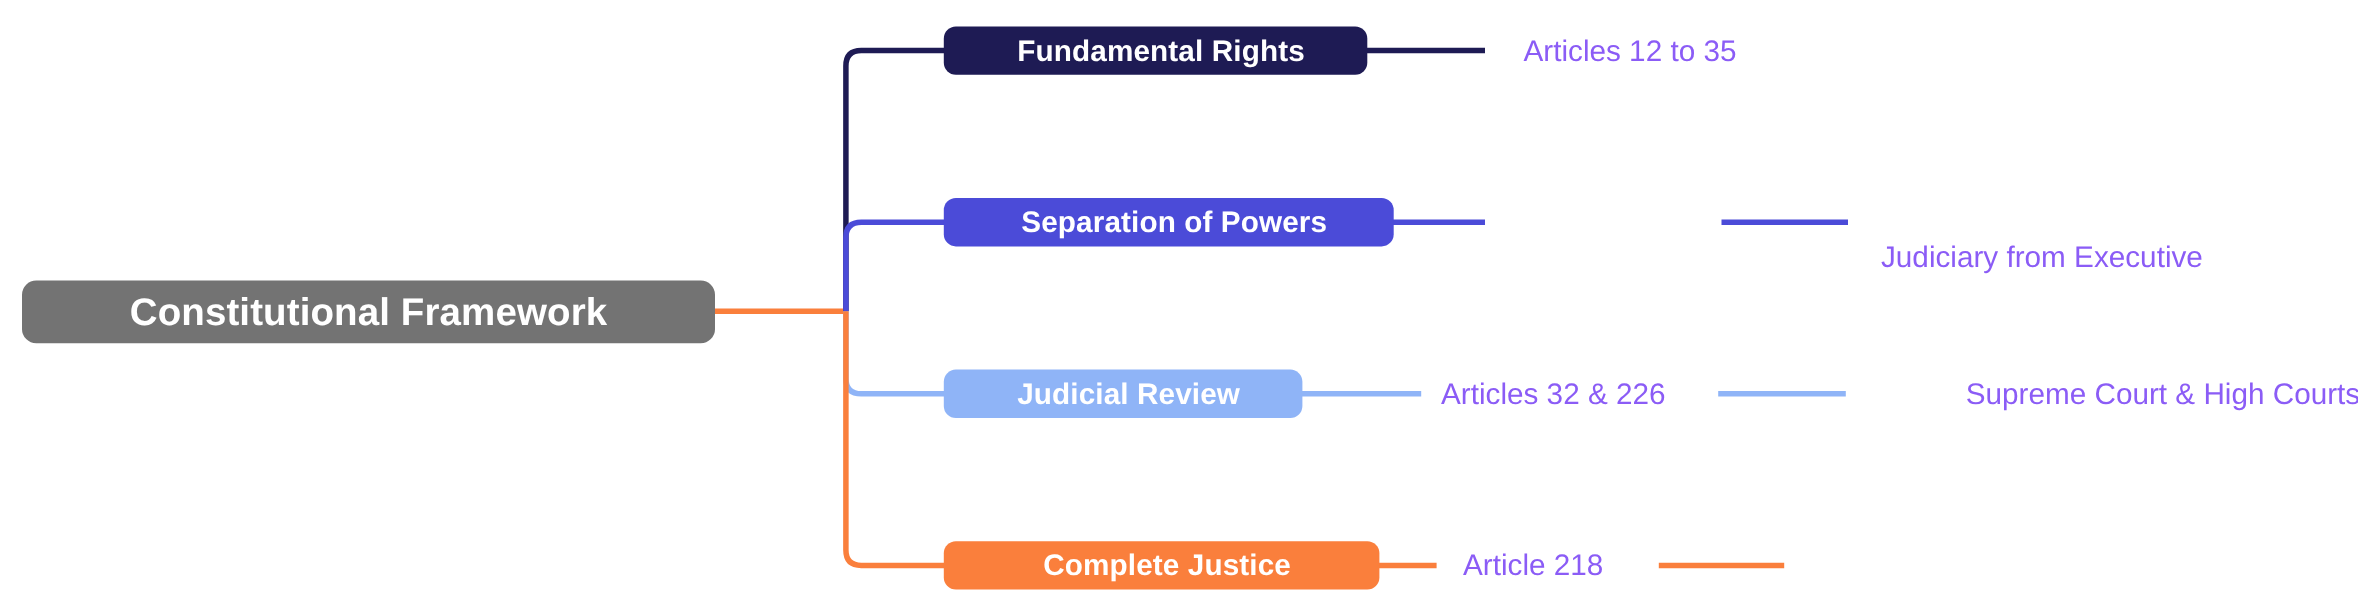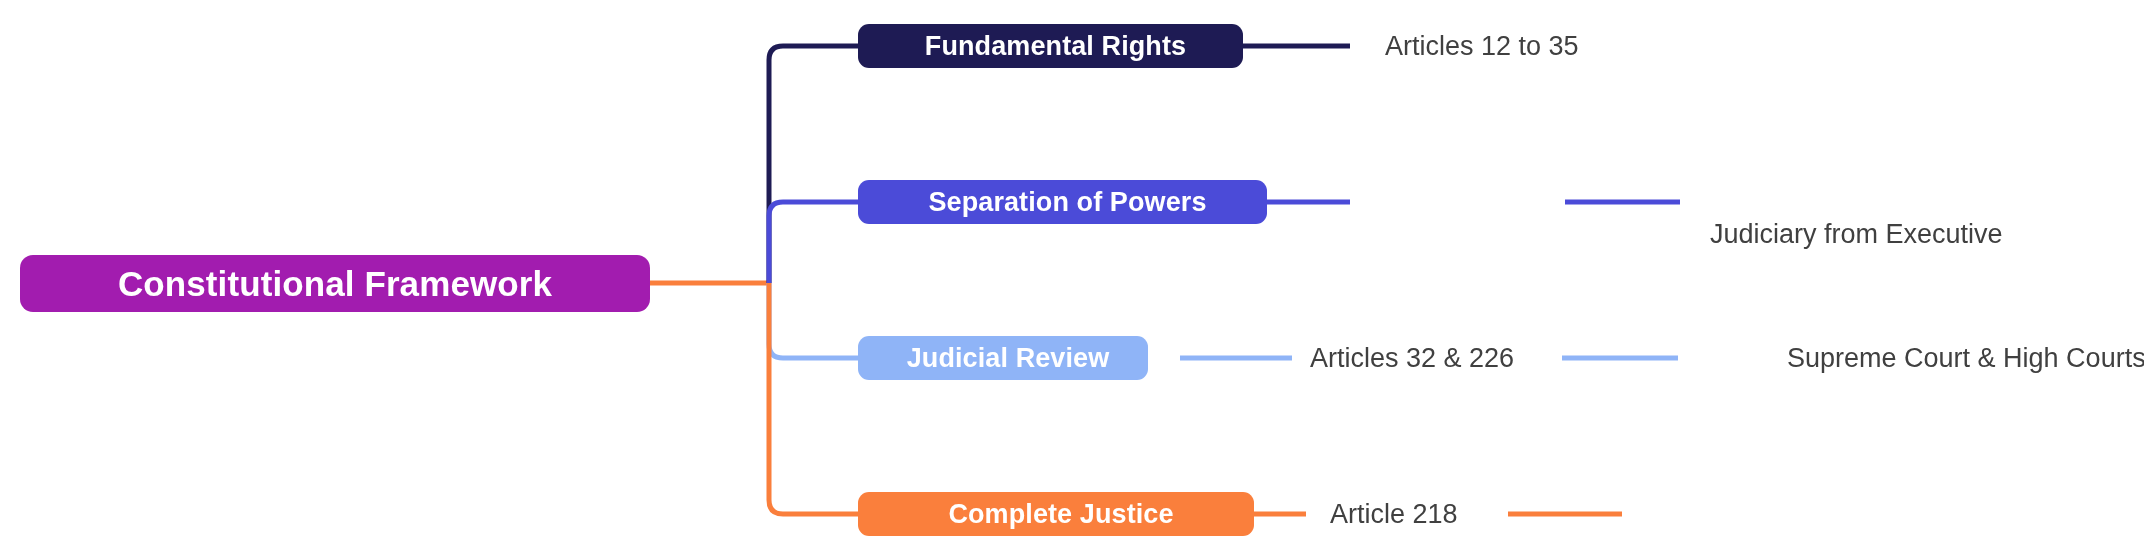--- a/index.html
+++ b/index.html
@@ -49,21 +49,21 @@
     height: 44px;
     border-radius: 11px;
     font-size: 27px;
     padding-left: 10px;
   }
   .branch-label {
     position: absolute;
     display: flex;
     align-items: center;
     height: 44px;
-    color: #404040;
+    color: #8b5cf6;
     font-size: 27px;
     font-weight: normal;
     white-space: nowrap;
     text-align: right;
   }
 </style>
 </head>
 <body>
 
 <div id="mindmap">
@@ -81,28 +81,28 @@
 
     <path id="branch-line-2" d="M 769 283 L 769 344 Q 769 358 783 358 L 860 358" fill="none" stroke="#8fb4f7" stroke-width="5" stroke-linecap="butt"></path>
     <path id="branch-tail-2" d="M 1180 358 L 1292 358" fill="none" stroke="#8fb4f7" stroke-width="5"></path>
     <path id="branch-note-2" d="M 1562 358 L 1678 358" fill="none" stroke="#8fb4f7" stroke-width="5"></path>
 
     <path id="branch-line-3" d="M 769 283 L 769 500 Q 769 514 783 514 L 860 514" fill="none" stroke="#fa7f3c" stroke-width="5" stroke-linecap="butt"></path>
     <path id="branch-tail-3" d="M 1194 514 L 1306 514" fill="none" stroke="#fa7f3c" stroke-width="5"></path>
     <path id="branch-note-3" d="M 1508 514 L 1622 514" fill="none" stroke="#fa7f3c" stroke-width="5"></path>
   </svg>
 
-  <div class="node node-root" id="root-node" style="background: #a21caf; color: rgb(255, 255, 255);">Constitutional Framework</div>
+  <div class="node node-root" id="root-node" style="background: #737373; color: rgb(255, 255, 255);">Constitutional Framework</div>
 
   <div class="node node-branch" id="branch-node-0" style="left: 858px; top: 24px; width: 385px; background: rgb(30, 27, 84); color: rgb(255, 255, 255);">Fundamental Rights</div>
   <div class="branch-label" id="branch-detail-0" style="left:1385px; top:24px;">Articles 12 to 35</div>
 
   <div class="node node-branch" id="branch-node-1" style="left: 858px; top: 180px; width: 409px; background: rgb(75, 75, 216); color: rgb(255, 255, 255); text-align: center;">Separation of Powers</div>
   <div class="branch-label" id="branch-note-1-label" style="left:1710px; top:180px;margin-top:32px;">Judiciary from Executive</div>
 
-  <div class="node node-branch" id="branch-node-2" style="left: 858px; top: 336px; width: 290px; background: rgb(143, 180, 247); color: rgb(255, 255, 255);">Judicial Review</div>
+  <div class="node node-branch" id="branch-node-2" style="left: 858px; top: 336px; width: 326px; background: rgb(143, 180, 247); color: rgb(255, 255, 255);">Judicial Review</div>
   <div class="branch-label" id="branch-detail-2" style="left:1310px; top:336px;">Articles 32 &amp; 226</div>
   <div class="branch-label" id="branch-note-2-label" style="left:1787px; top:336px;">Supreme Court &amp; High Courts</div>
 
   <div class="node node-branch" id="branch-node-3" style="left: 858px; top: 492px; width: 396px; background: rgb(250, 127, 60); color: rgb(255, 255, 255);">Complete Justice</div>
   <div class="branch-label" id="branch-detail-3" style="left:1330px; top:492px;">Article 218</div>
 
 </div>
 
 </body></html>

